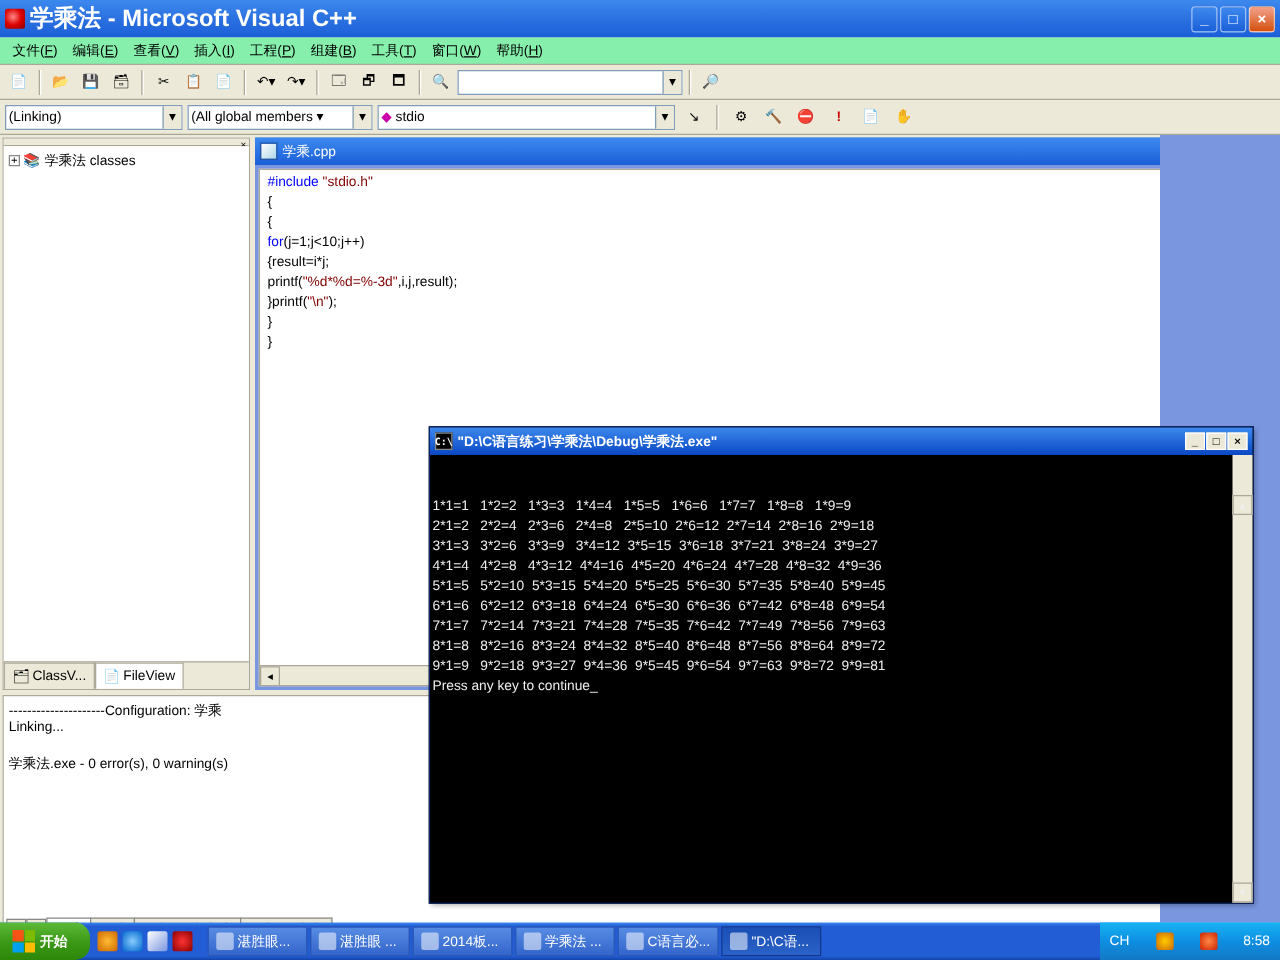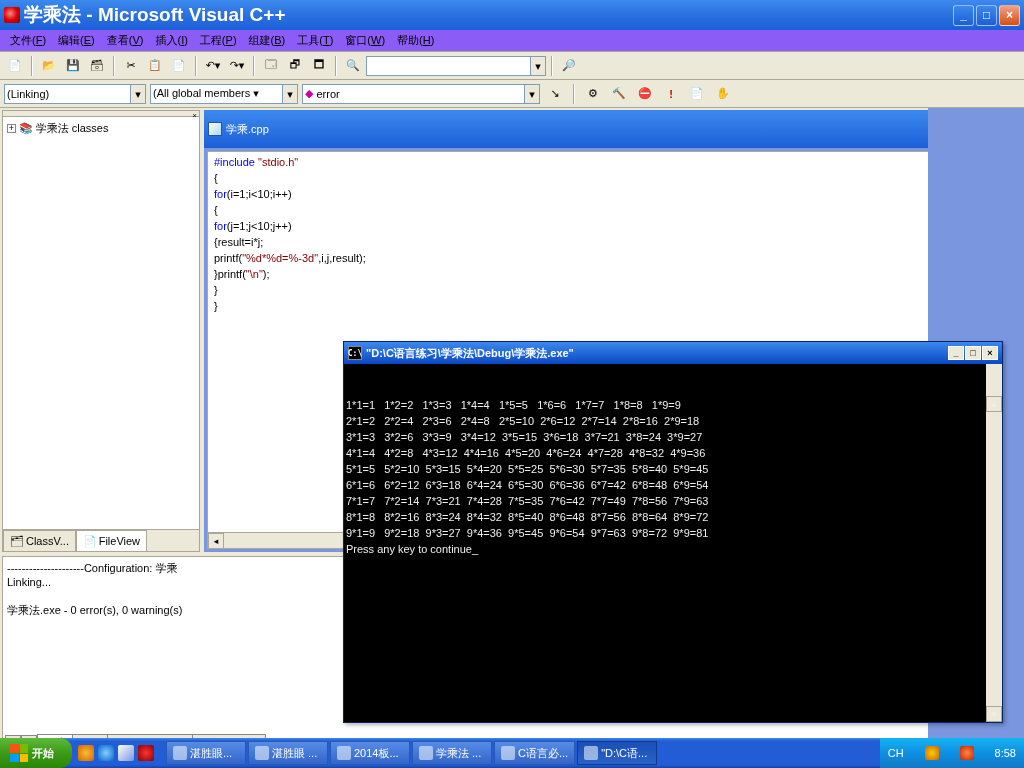--- a/index.html
+++ b/index.html
@@ -7,41 +7,41 @@
 
 .titlebar { height: 30px; background: linear-gradient(to bottom, #3C89EE 0%, #2B71E0 50%, #1B5FD8 100%); display: flex; align-items: center; padding: 0 4px; color: white; font-weight: bold; }
 .titlebar-icon { width: 16px; height: 16px; margin-right: 4px; background: radial-gradient(circle at 40% 40%, #f88, #d00 50%, #800); border-radius: 2px; }
 .titlebar-text { flex: 1; font-size: 19px; }
 .winbtns { display: flex; gap: 2px; }
 .winbtn { width: 21px; height: 21px; border: 1px solid #fff8; border-radius: 3px; display: flex; align-items: center; justify-content: center; color: white; font-weight: bold; font-size: 12px; }
 .winbtn.min { background: linear-gradient(to bottom, #3C89EE, #1B5FD8); }
 .winbtn.max { background: linear-gradient(to bottom, #3C89EE, #1B5FD8); }
 .winbtn.close { background: linear-gradient(to bottom, #F3A089, #D4500D); }
 
-.menubar { height: 22px; background: #8b5cf6; display: flex; align-items: center; padding: 0 4px; border-bottom: 1px solid #ACA899; }
+.menubar { height: 22px; background: #86efac; display: flex; align-items: center; padding: 0 4px; border-bottom: 1px solid #ACA899; }
 .menuitem { padding: 2px 6px; cursor: default; }
 .menuitem .accel { text-decoration: underline; }
 
 .toolbar { height: 28px; background: #ECE9D8; border-bottom: 1px solid #ACA899; display: flex; align-items: center; padding: 2px 4px; gap: 2px; }
 .tbtn { width: 22px; height: 22px; display: flex; align-items: center; justify-content: center; border: 1px solid transparent; }
 .tbsep { width: 2px; height: 20px; border-left: 1px solid #ACA899; border-right: 1px solid #fff; margin: 0 3px; }
 .tbcombo { height: 20px; border: 1px solid #7F9DB9; background: white; font-size: 11px; padding: 0 2px; display: flex; align-items: center; justify-content: space-between; }
 .tbcombo .arrow { width: 15px; text-align: center; background: #ECE9D8; border-left: 1px solid #7F9DB9; margin-right: -2px; height: 18px; line-height: 18px; }
 
 .mainarea { display: flex; height: 446px; }
 .sidebar { width: 198px; background: #fff; border: 1px solid #ACA899; margin: 2px; display: flex; flex-direction: column; position: relative; }
 .sidebar-top { height: 6px; background: #ECE9D8; border-bottom: 1px solid #ACA899; text-align: right; padding-right: 2px; font-size: 8px; }
 .treeview { flex: 1; padding: 4px; background: white; font-size: 12px; }
 .treenode { display: flex; align-items: center; gap: 3px; }
 .sidebar-tabs { display: flex; height: 22px; background: #ECE9D8; border-top: 1px solid #ACA899; }
 .sidetab { padding: 2px 6px; border: 1px solid #ACA899; border-bottom: none; background: #ECE9D8; font-size: 11px; display: flex; align-items: center; gap: 2px; }
 .sidetab.active { background: #fff; }
 
 .editorwrap { flex: 1; margin: 2px; display: flex; flex-direction: column; background: #7A96DF; }
-.editor-titlebar { height: 38px; background: linear-gradient(to bottom, #3C89EE, #1B5FD8); display: flex; align-items: center; padding: 0 4px; color: white; font-size: 12px; }
+.editor-titlebar { height: 22px; background: linear-gradient(to bottom, #3C89EE, #1B5FD8); display: flex; align-items: center; padding: 0 4px; color: white; font-size: 12px; }
 .editor-titlebar .icon { width: 14px; height: 14px; background: linear-gradient(135deg, #fff, #ADD8E6); border: 1px solid #2256a0; margin-right: 4px; }
 .editor-content { flex: 1; background: white; margin: 3px; border: 1px solid #ACA899; font-family: "Courier New", monospace; font-size: 13px; padding: 2px 6px; line-height: 16px; overflow: hidden; position: relative; }
 .code .kw { color: #0000FF; }
 .code .pp { color: #0000FF; }
 .code .str { color: #800000; }
 .editor-scroll-v { position: absolute; right: 0; top: 0; bottom: 16px; width: 16px; background: #ECE9D8; border-left: 1px solid #ACA899; }
 .editor-scroll-h { position: absolute; left: 0; right: 16px; bottom: 0; height: 16px; background: #ECE9D8; border-top: 1px solid #ACA899; }
 
 .output { height: 200px; background: white; border: 1px solid #ACA899; margin: 2px; font-family: "Courier New", monospace; font-size: 13px; padding: 4px; position: relative; }
 .output-tabs { position: absolute; left: 2px; bottom: 2px; display: flex; height: 20px; align-items: center; }
@@ -130,21 +130,21 @@
     <span>(Linking)</span>
       <span class="arrow">▾</span>
   </div>
   <div class="tbcombo" style="width:148px">
     <span>(All global members ▾</span>
       <span class="arrow">▾</span>
   </div>
   <div class="tbcombo" style="width:238px">
     <span style="display:flex;align-items:center;gap:3px">
         <span style="color:#c0a;">◆</span>
-        <span>error</span>
+        <span>stdio</span>
       </span>
       <span class="arrow">▾</span>
   </div>
   <div class="tbtn">↘</div>
   <div class="tbsep"></div>
   <div class="tbtn">⚙</div>
   <div class="tbtn">🔨</div>
   <div class="tbtn">⛔</div>
   <div class="tbtn" style="color:#c00;font-weight:bold">!</div>
   <div class="tbtn">📄</div>
@@ -179,21 +179,20 @@
       <span>学乘.cpp</span>
       <div style="margin-left:auto;display:flex;gap:2px">
         <div class="winbtn min">_</div>
         <div class="winbtn max">□</div>
         <div class="winbtn close">×</div>
       </div>
     </div>
     <div class="editor-content code" id="code-editor">
       <div><span class="pp">#include </span><span class="str">"stdio.h"</span></div>
         <div>{</div>
-        <div>    <span class="kw">for</span>(i=1;i&lt;10;i++)</div>
         <div>    {</div>
         <div>        <span class="kw">for</span>(j=1;j&lt;10;j++)</div>
         <div>        {result=i*j;</div>
         <div>        printf(<span class="str">"%d*%d=%-3d"</span>,i,j,result);</div>
         <div>        }printf(<span class="str">"\n"</span>);</div>
         <div>    }</div>
         <div>}</div>
         <div class="editor-scroll-v">
         <div class="scrollbtn">▴</div>
         <div style="position:absolute;bottom:0" class="scrollbtn">▾</div>

